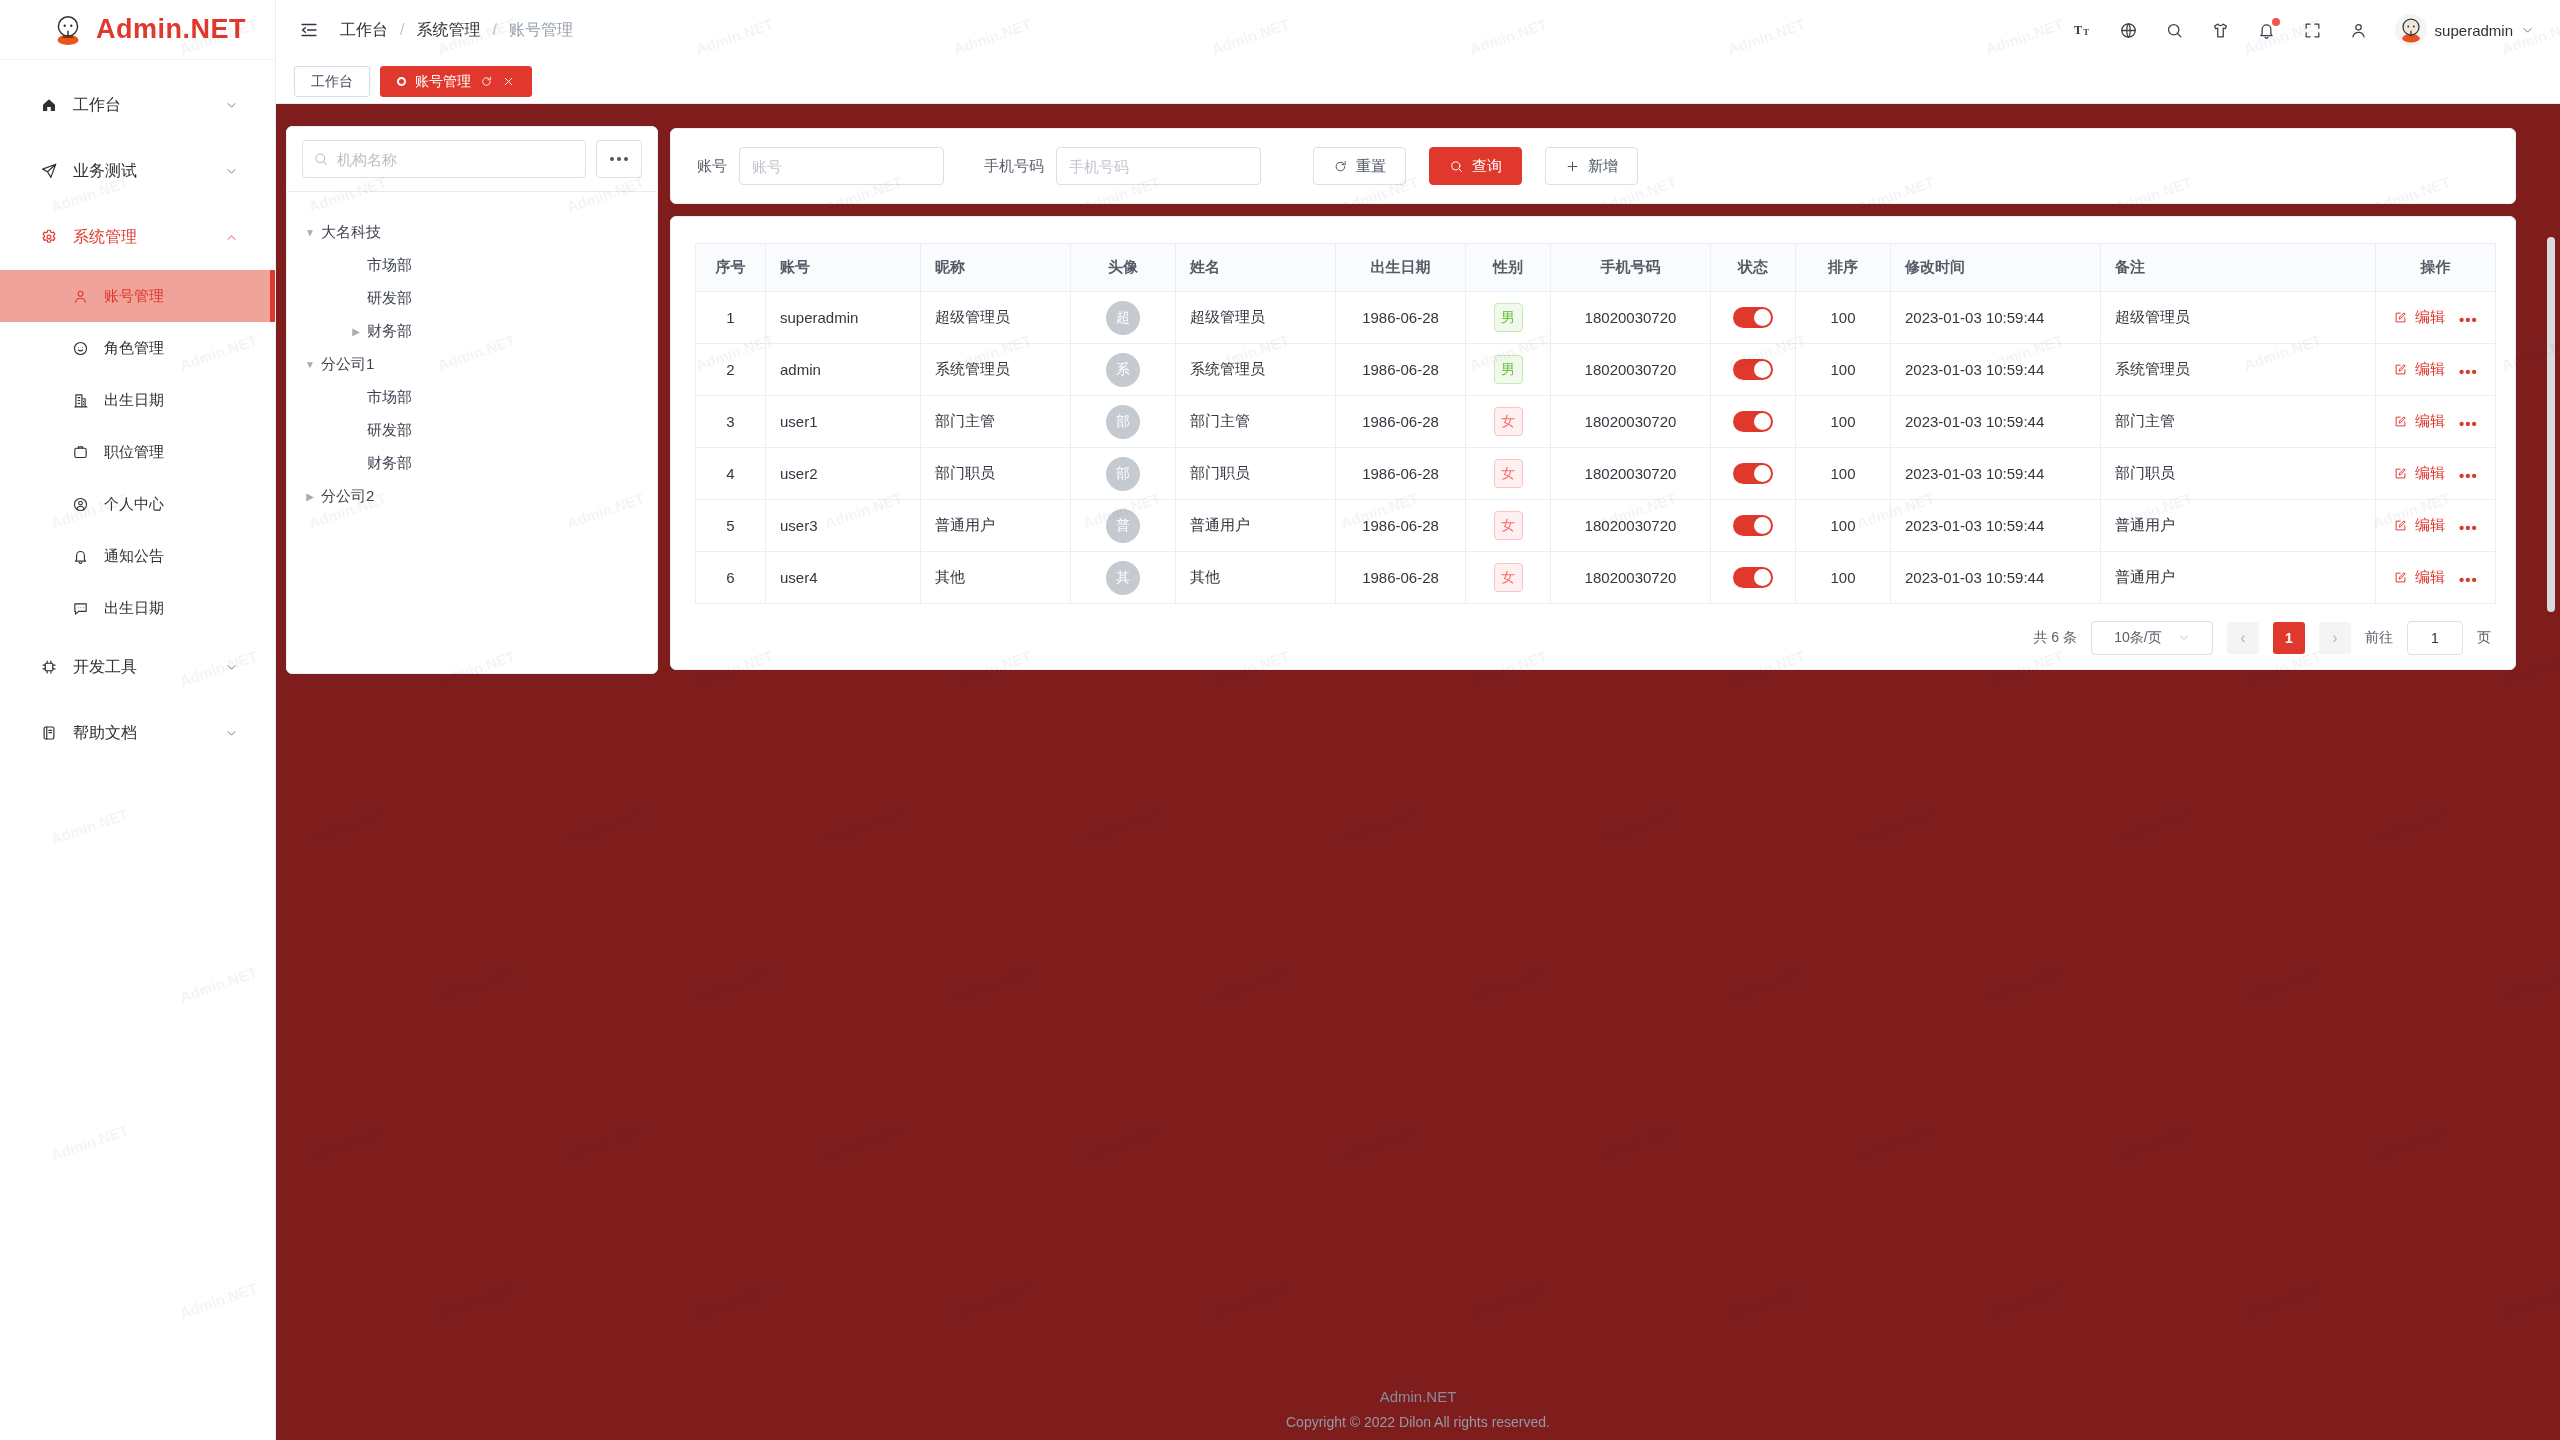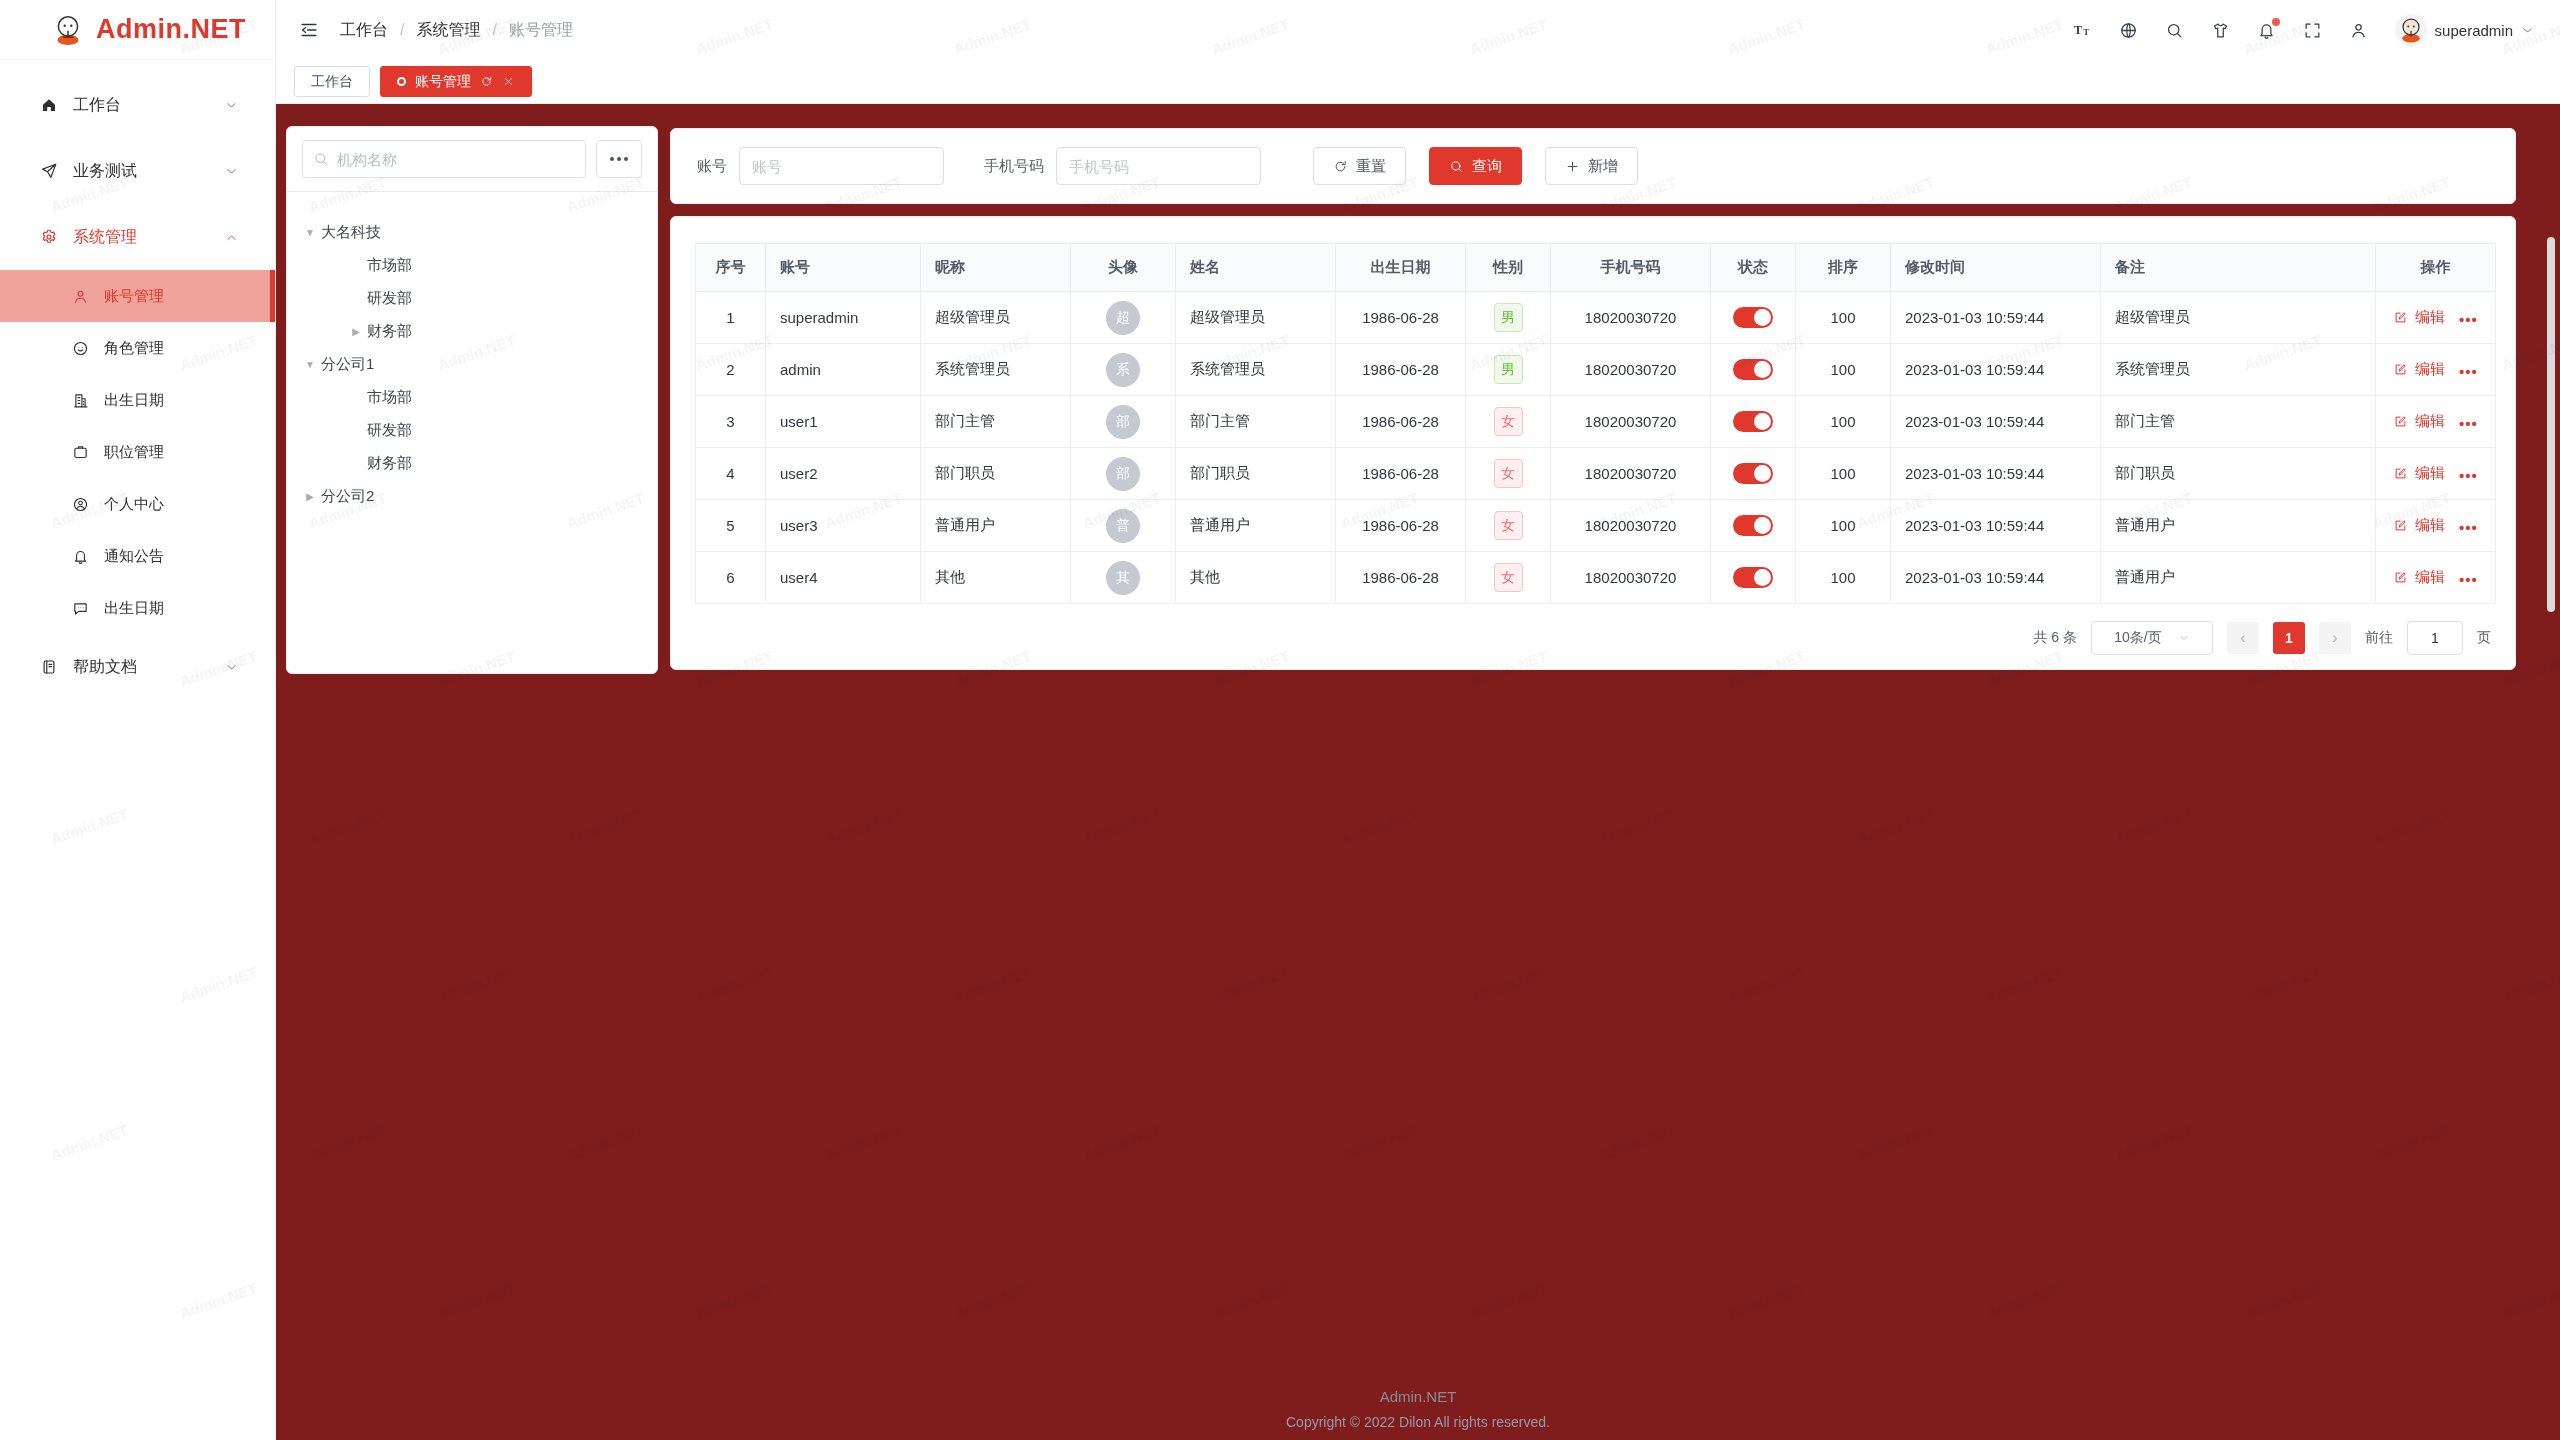--- a/index.html
+++ b/index.html
@@ -311,20 +311,30 @@
           <span>通知公告</span>
         </div>
         <div class="sub-item">
           <svg class="ic " viewBox="0 0 24 24" fill="none" stroke="currentColor" stroke-width="1.6" stroke-linecap="round" stroke-linejoin="round">
             <path d="M4 5.5h16V16H9.5L5 19.8V16H4z"></path>
             <circle cx="9" cy="10.8" r="0.7" fill="currentColor" stroke="none"></circle>
             <circle cx="12.5" cy="10.8" r="0.7" fill="currentColor" stroke="none"></circle>
             <circle cx="16" cy="10.8" r="0.7" fill="currentColor" stroke="none"></circle>
           </svg>
           <span>出生日期</span>
+        </div>
+        <div class="menu-item">
+          <svg class="ic " viewBox="0 0 24 24" fill="none" stroke="currentColor" stroke-width="1.6" stroke-linecap="round" stroke-linejoin="round">
+            <rect x="7" y="7" width="10" height="10" rx="1.5"></rect>
+            <path d="M9.5 7V4M14.5 7V4M9.5 20v-3M14.5 20v-3M7 9.5H4M7 14.5H4M20 9.5h-3M20 14.5h-3"></path>
+          </svg>
+          <span class="mi-label">开发工具</span>
+          <svg class="ic chev" viewBox="0 0 24 24" fill="none" stroke="currentColor" stroke-width="1.6" stroke-linecap="round" stroke-linejoin="round">
+            <path d="M5.5 8.5 12 15l6.5-6.5"></path>
+          </svg>
         </div>
         <div class="menu-item">
           <svg class="ic " viewBox="0 0 24 24" fill="none" stroke="currentColor" stroke-width="1.6" stroke-linecap="round" stroke-linejoin="round">
             <rect x="5.5" y="4" width="13" height="16" rx="2"></rect>
             <path d="M9 4v16M12 8.5h3.5M12 11.5h3.5"></path>
           </svg>
           <span class="mi-label">帮助文档</span>
           <svg class="ic chev" viewBox="0 0 24 24" fill="none" stroke="currentColor" stroke-width="1.6" stroke-linecap="round" stroke-linejoin="round">
             <path d="M5.5 8.5 12 15l6.5-6.5"></path>
           </svg>

